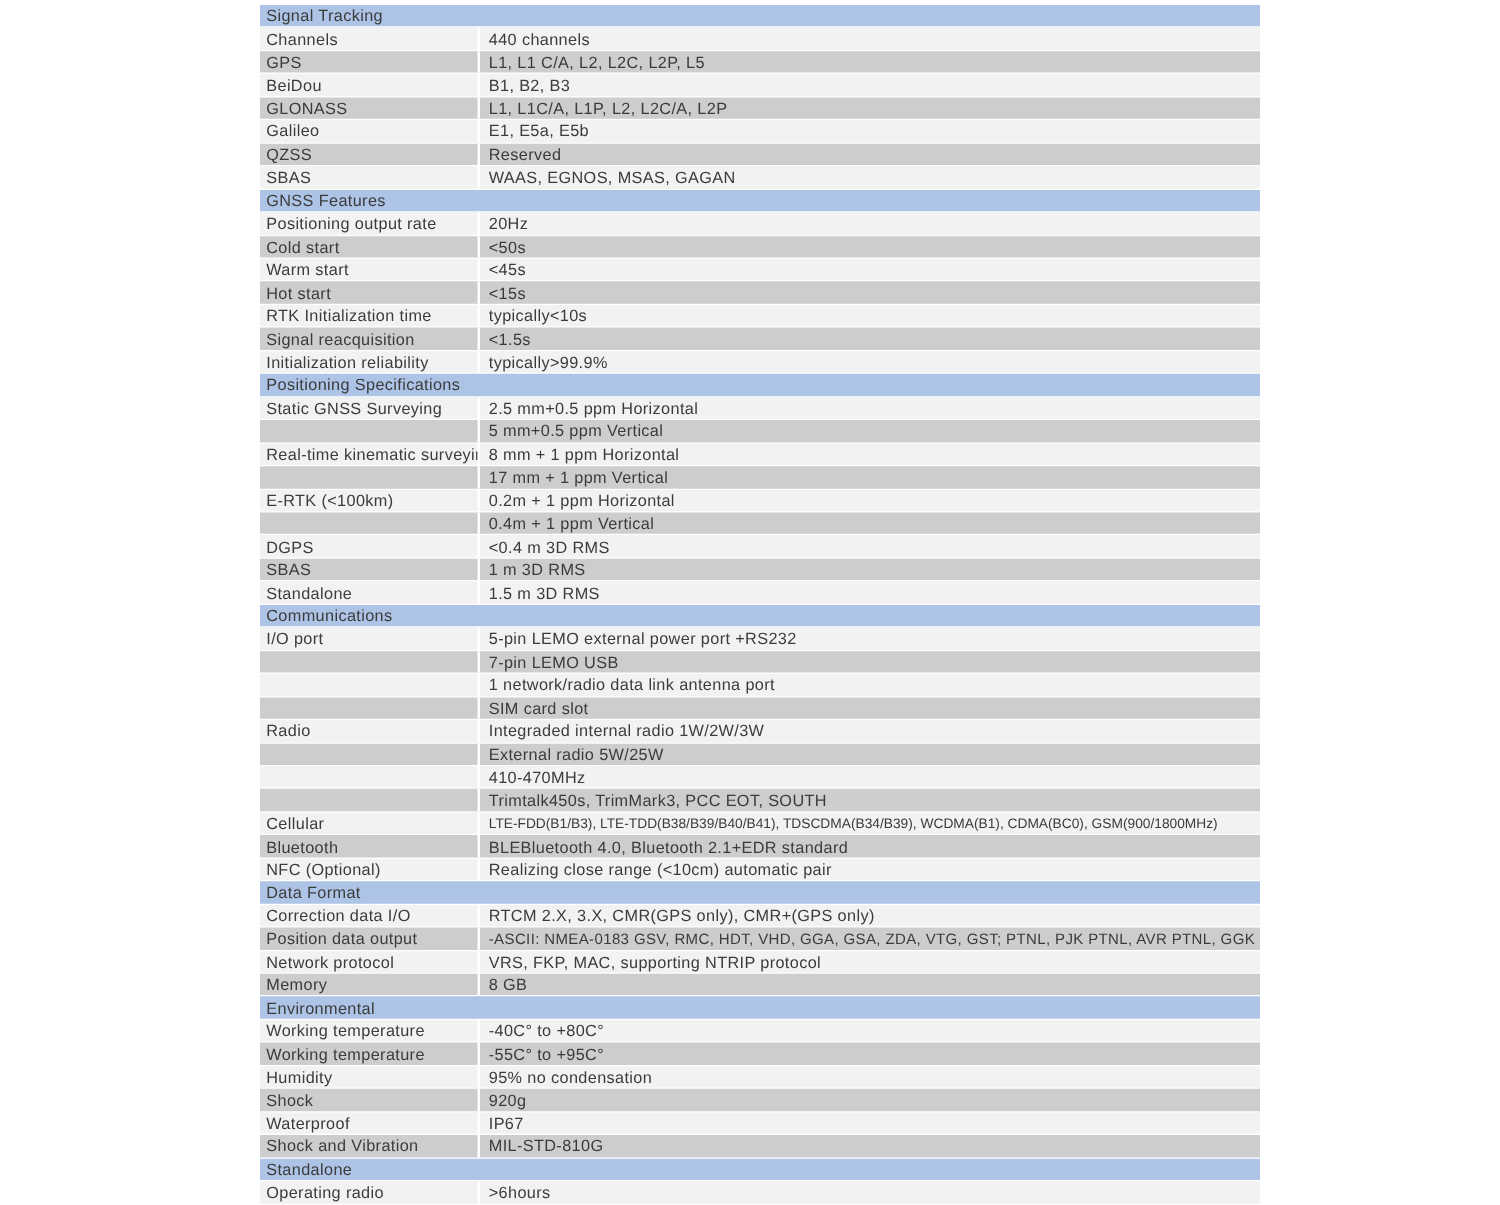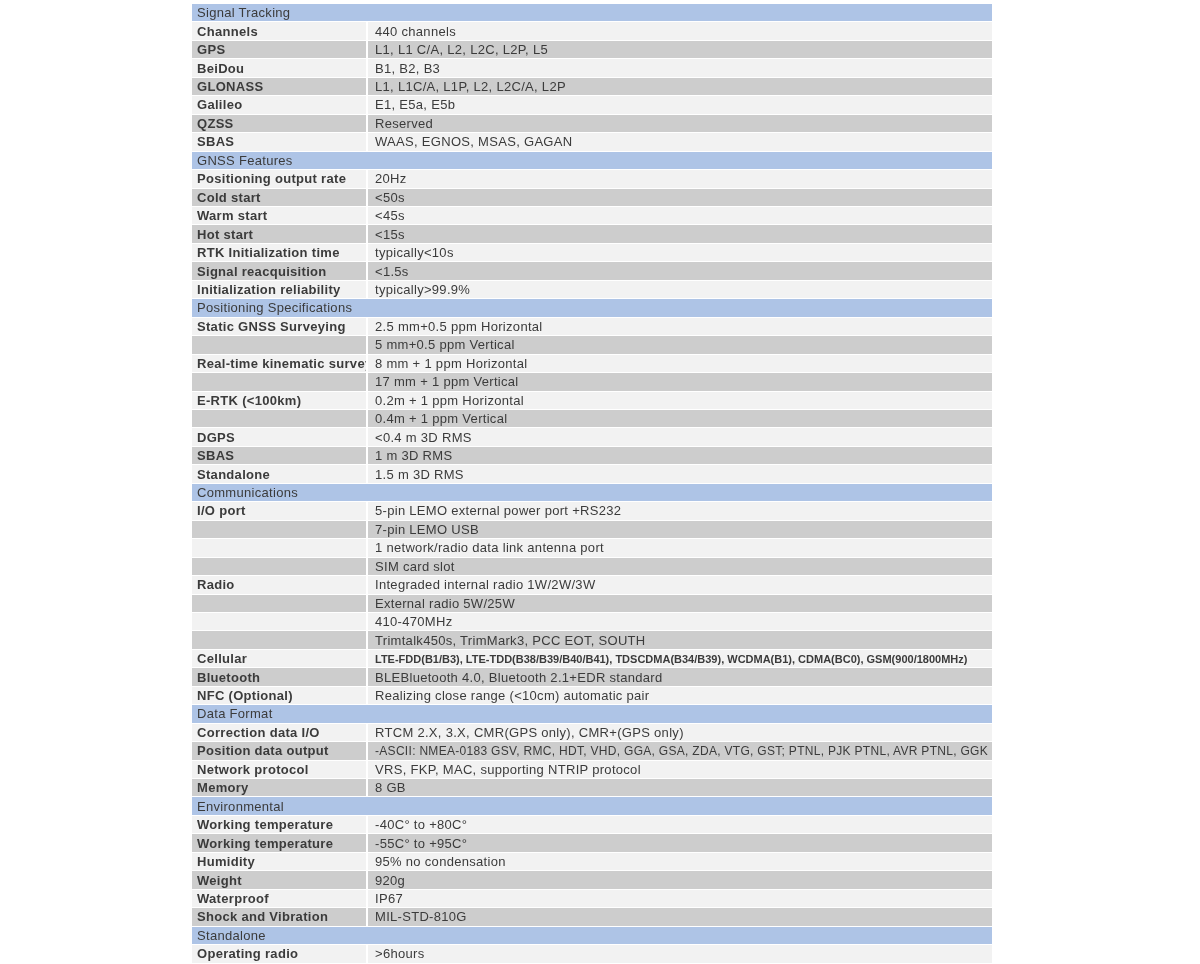--- a/index.html
+++ b/index.html
@@ -6,21 +6,21 @@
     margin: 0;
     padding: 0;
     background: #ffffff;
     width: 1200px;
     height: 964px;
     overflow: hidden;
     font-family: "Liberation Sans", sans-serif;
   }
   #spec-sheet {
     position: absolute;
-    left: 192px;
+    left: 208px;
     top: 4px;
     width: 800px;
     color: var(--text-color, #3b3b3b);
   }
   .section-header {
     height: 18.46px;
     box-sizing: border-box;
     background: var(--header-bg, #aec4e6);
     border-bottom: 1px solid var(--sep, #ffffff);
     display: flex;
@@ -44,21 +44,20 @@
     font-size: 13px;
     letter-spacing: 0.3px;
     white-space: nowrap;
     overflow: hidden;
   }
   .spec-row .label {
     width: 176px;
     flex: 0 0 176px;
     padding-left: 5px;
     border-right: 2px solid var(--sep, #ffffff);
-    font-weight: bold;
   }
   .spec-row .value {
     flex: 1 1 auto;
     padding-left: 7px;
     min-width: 0;
   }
   .spec-row.light .cell { background: var(--row-light, #f2f2f2); }
   .spec-row.dark  .cell { background: var(--row-dark,  #cdcdcd); }
 </style>
 </head>
@@ -188,21 +187,21 @@
     <div class="spec-row light">
       <div class="cell label"></div>
       <div class="cell value">410-470MHz</div>
     </div>
     <div class="spec-row dark">
       <div class="cell label"></div>
       <div class="cell value">Trimtalk450s, TrimMark3, PCC EOT, SOUTH</div>
     </div>
     <div class="spec-row light">
       <div class="cell label">Cellular</div>
-      <div class="cell value" style="font-size: 11px; letter-spacing: 0px; font-weight: bold;">LTE-FDD(B1/B3), LTE-TDD(B38/B39/B40/B41), TDSCDMA(B34/B39), WCDMA(B1), CDMA(BC0), GSM(900/1800MHz)</div>
+      <div class="cell value" style="font-size: 11px; letter-spacing: 0px;">LTE-FDD(B1/B3), LTE-TDD(B38/B39/B40/B41), TDSCDMA(B34/B39), WCDMA(B1), CDMA(BC0), GSM(900/1800MHz)</div>
     </div>
     <div class="spec-row dark">
       <div class="cell label">Bluetooth</div>
       <div class="cell value">BLEBluetooth 4.0, Bluetooth 2.1+EDR standard</div>
     </div>
     <div class="spec-row light">
       <div class="cell label">NFC (Optional)</div>
       <div class="cell value">Realizing close range (&lt;10cm) automatic pair</div>
     </div>
     <div class="section-header">Data Format</div>
@@ -229,21 +228,21 @@
     </div>
     <div class="spec-row dark">
       <div class="cell label">Working temperature</div>
       <div class="cell value">-55C° to +95C°</div>
     </div>
     <div class="spec-row light">
       <div class="cell label">Humidity</div>
       <div class="cell value">95% no condensation</div>
     </div>
     <div class="spec-row dark">
-      <div class="cell label">Weight</div>
+      <div class="cell label">Shock</div>
       <div class="cell value">920g</div>
     </div>
     <div class="spec-row light">
       <div class="cell label">Waterproof</div>
       <div class="cell value">IP67</div>
     </div>
     <div class="spec-row dark">
       <div class="cell label">Shock and Vibration</div>
       <div class="cell value">MIL-STD-810G</div>
     </div>

